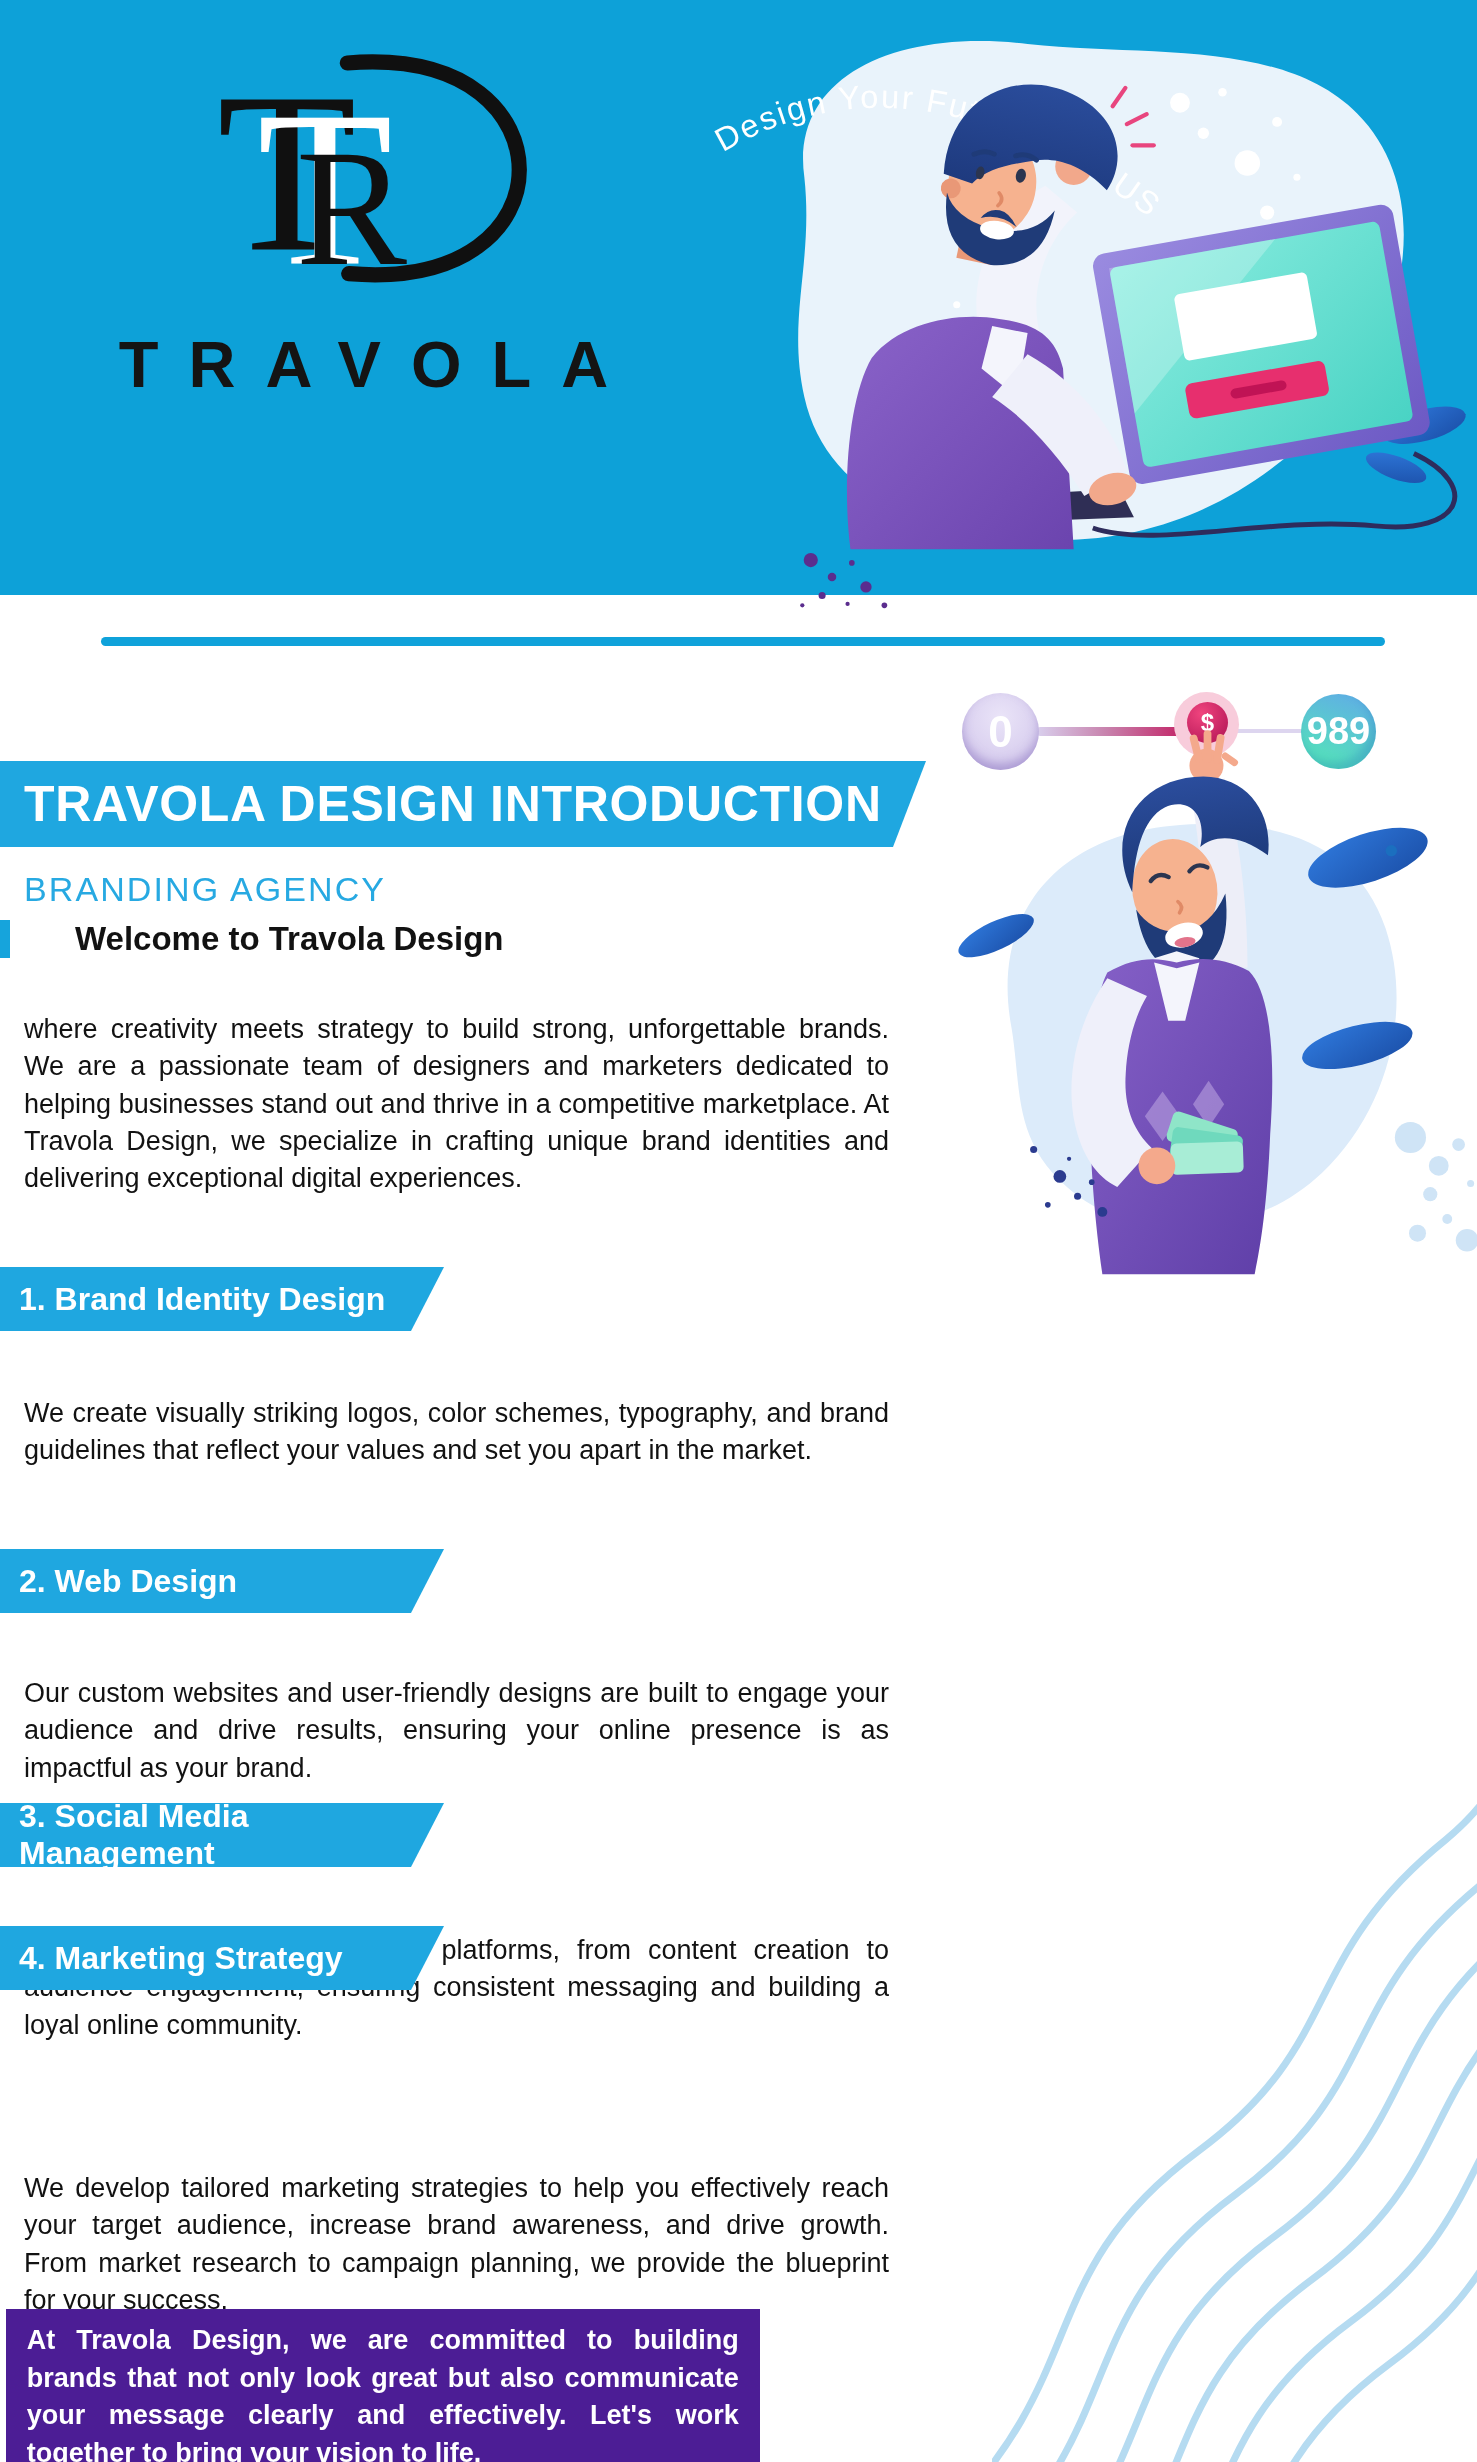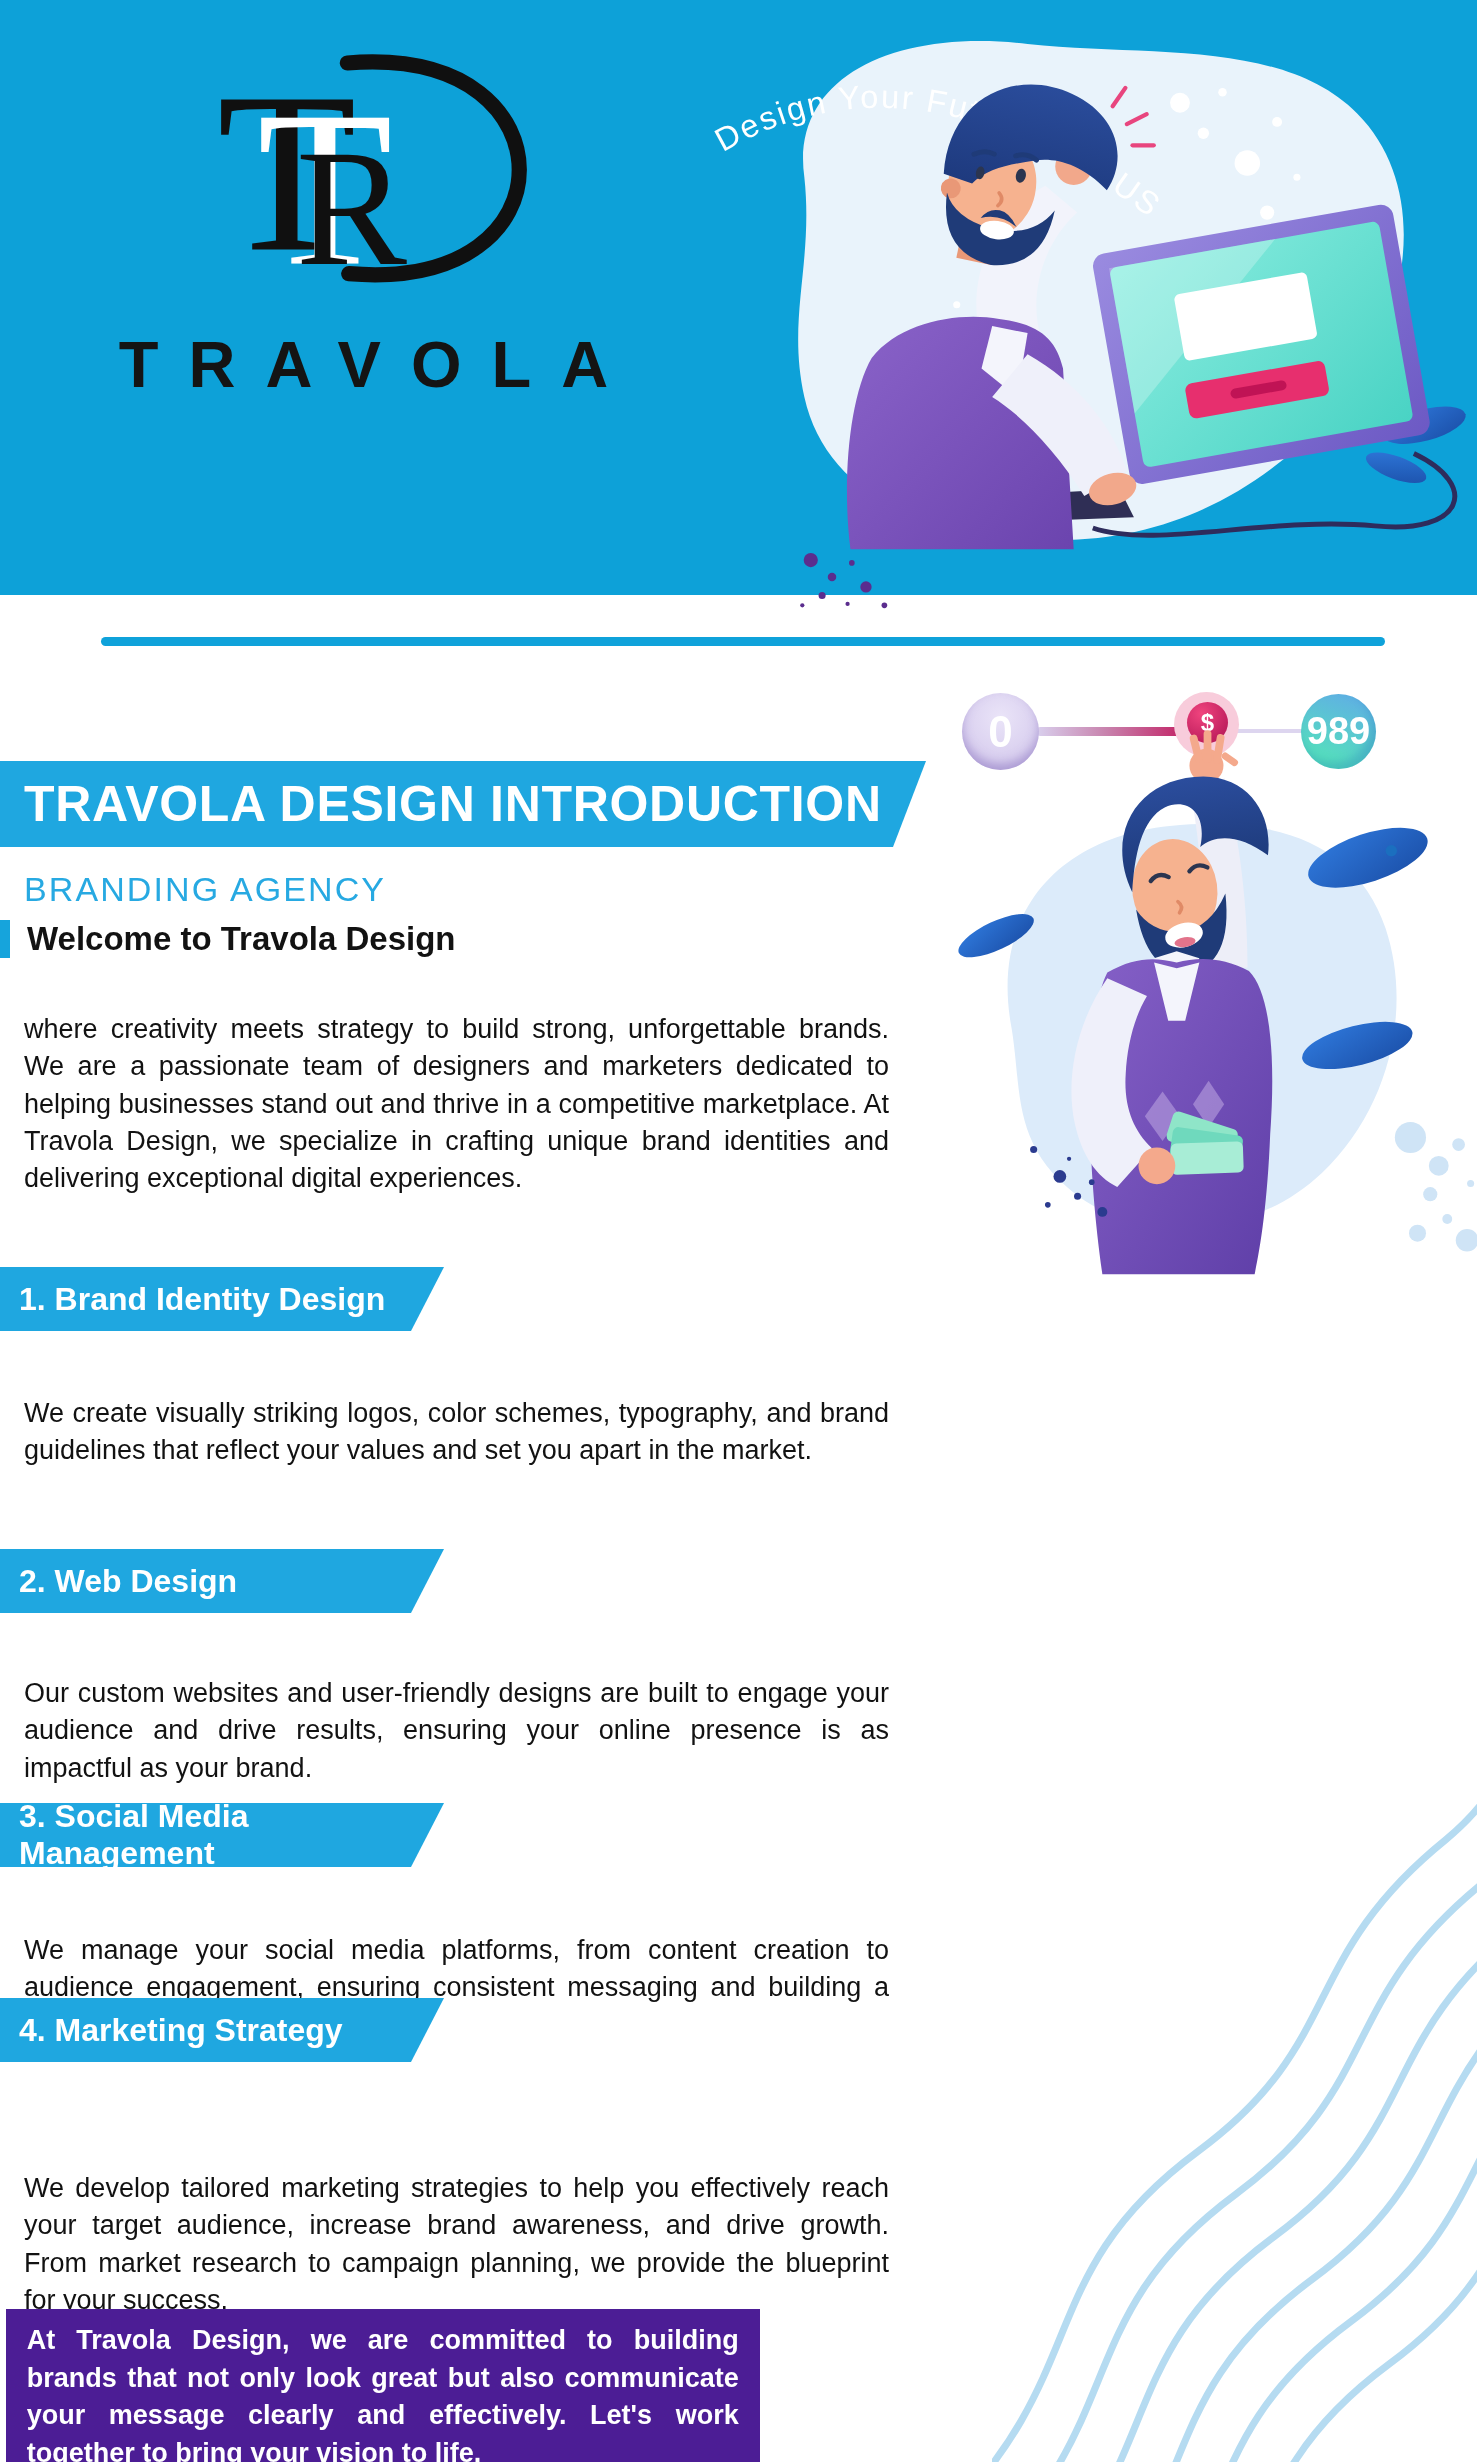--- a/index.html
+++ b/index.html
@@ -32,23 +32,23 @@
   .pconn2{position:absolute;left:1226px;top:729px;width:78px;height:4.3px;border-radius:2.1px;background:#DDD5EF;}
   
   .illo2{position:absolute;left:943px;top:723px;width:534px;height:567px;z-index:5;}
   .waves{position:absolute;left:992px;top:1705px;width:485px;height:757px;z-index:1;}
   
   .banner{position:absolute;left:0;background:#1fa7e0;color:#fff;font-weight:bold;display:flex;align-items:center;
           clip-path:polygon(0 0,100% 0,calc(100% - 33px) 100%,0 100%);
           filter:drop-shadow(0 3.5px 2.1px rgba(0,0,0,.22));}
   .banner-intro{top:761px;width:902px;height:86px;font-size:50px;padding-left:24px;letter-spacing:0.7px;}
   .banner-sec{width:425px;height:64px;font-size:32px;padding-left:19px;}
-  .bs0{top:1267px;} .bs1{top:1549px;} .bs2{top:1803px;} .bs3{top:1998px;}
+  .bs0{top:1267px;} .bs1{top:1549px;} .bs2{top:1803px;} .bs3{top:1926px;}
   .subtitle{position:absolute;left:24px;top:870px;color:#27a9e2;font-size:34px;letter-spacing:2.1px;}
-  .welcome-row{position:absolute;left:0;top:920px;display:flex;align-items:center;}
+  .welcome-row{position:absolute;left:0;top:920px;display:flex;align-items:center;gap:48px;}
   .welcome-tick{width:10px;height:38px;background:#16a4dc;margin-right:17px;}
   .welcome-h{font-size:33px;font-weight:bold;color:#121212;}
   .para{position:absolute;left:24px;width:865px;font-size:27px;line-height:1.38;color:#121212;
         text-align:justify;}
   .para-intro{top:984px;}
   .ps0{top:1368px;} .ps1{top:1648px;} .ps2{top:1905px;} .ps3{top:2143px;}
   
   .footer-box{position:absolute;left:5.7px;top:2309px;width:754px;background:#4c1d95;color:#fff;
         box-sizing:border-box;padding:12.8px 21px 15.6px 21px;z-index:6;}
   .footer-box p{margin:0;font-size:27px;font-weight:bold;line-height:1.4;text-align:justify;}

